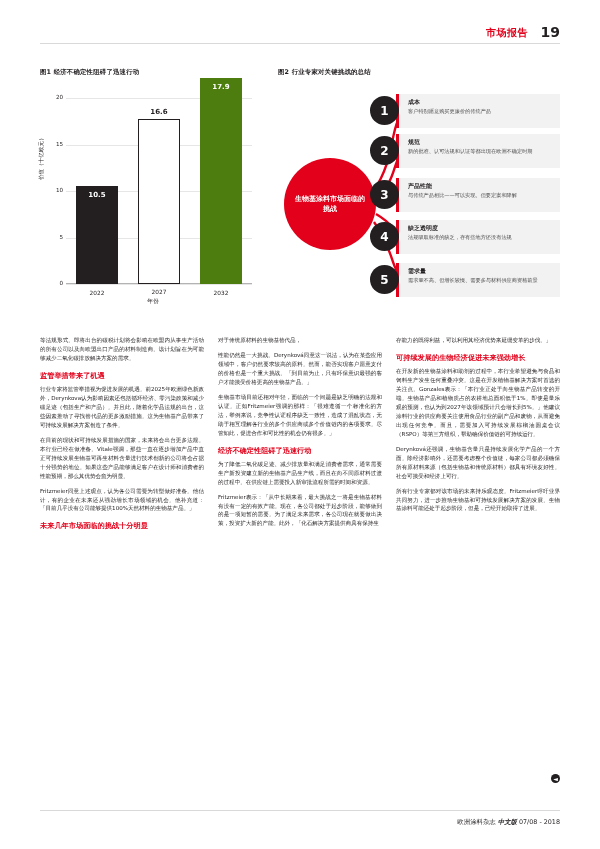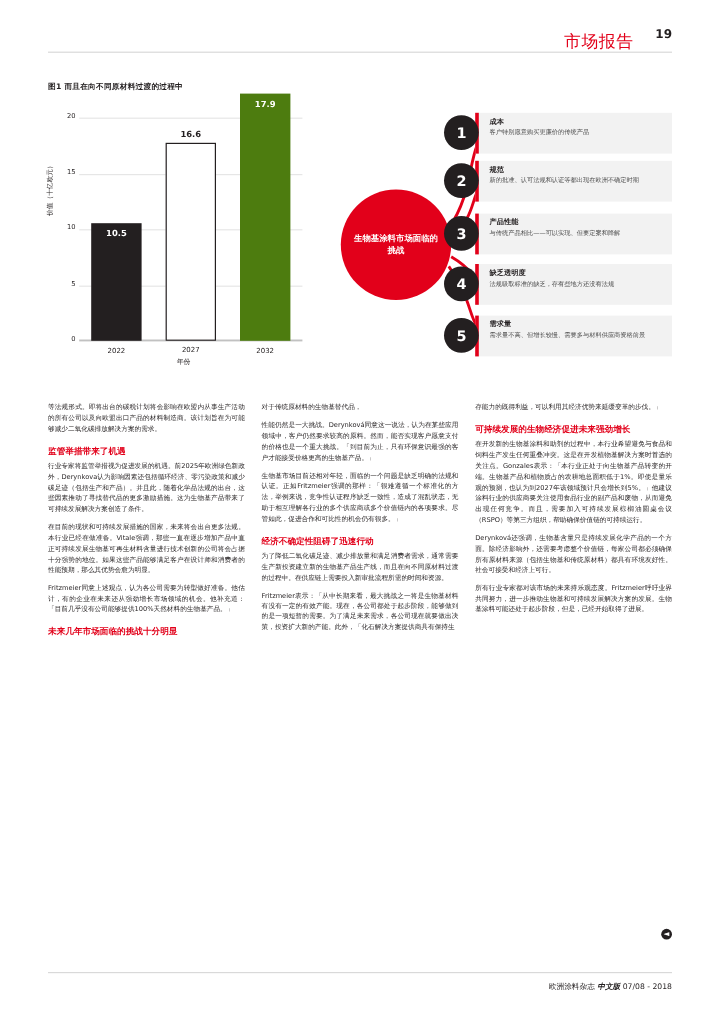--- a/index.html
+++ b/index.html
@@ -18,26 +18,26 @@
   .header {
     position:absolute; top:22px; left:0; right:0;
     height:22px;
   }
   .header-rule {
     position:absolute; left:40px; right:40px; top:21px;
     border-top:1px solid #d9d9d9;
   }
   .header-title {
     position:absolute; right:72px; top:4px;
-    font-size:14px; font-weight:normal; color:#e2001a;
+    font-size:10px; font-weight:bold; color:#e2001a;
     letter-spacing:0.5px;
   }
   .header-page {
     position:absolute; right:40px; top:2px;
-    font-size:10px; font-weight:bold; color:#231f20;
+    font-size:14px; font-weight:bold; color:#231f20;
   }
 
   
   .fig-caption {
     position:absolute;
     font-size:6.4px; font-weight:bold; color:#231f20;
     letter-spacing:0.2px;
   }
   #fig1-caption { left:40px; top:68px; width:220px; }
   #fig2-caption { left:278px; top:68px; width:250px; }
@@ -168,21 +168,22 @@
 <body>
 
 <div class="page">
 
   <div class="header">
     <div class="header-title">市场报告</div>
     <div class="header-page">19</div>
     <div class="header-rule"></div>
   </div>
 
-  <div class="fig-caption" id="fig1-caption">图1 而且在向不同原材料过渡的过程中</div>
+  <div class="fig-caption" id="fig1-caption">图1 经济不确定性阻碍了迅速行动</div>
+  <div class="fig-caption" id="fig2-caption">图2 行业专家对关键挑战的总结</div>
 
   <div class="chart-panel">
     <div class="chart-axis-label-y">价值（十亿欧元）</div>
     <div class="chart-plot" id="chart-plot">
         <div class="gridline" style="top: 186px;"></div>
         <div class="ytick" style="top: 182px;">0</div>
         <div class="gridline" style="top: 139.5px;"></div>
         <div class="ytick" style="top: 135.5px;">5</div>
         <div class="gridline" style="top: 93px;"></div>
         <div class="ytick" style="top: 89px;">10</div>

